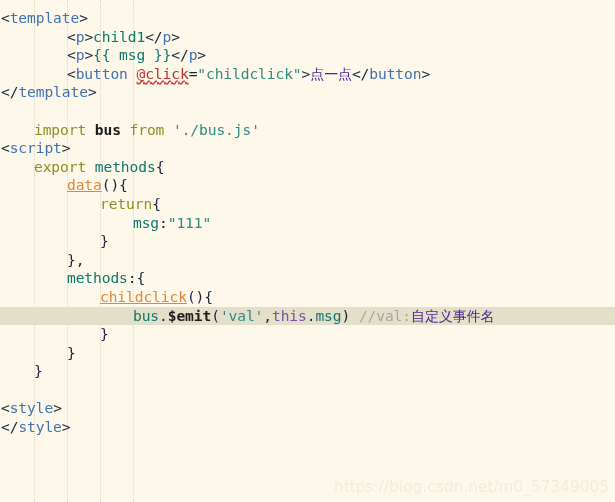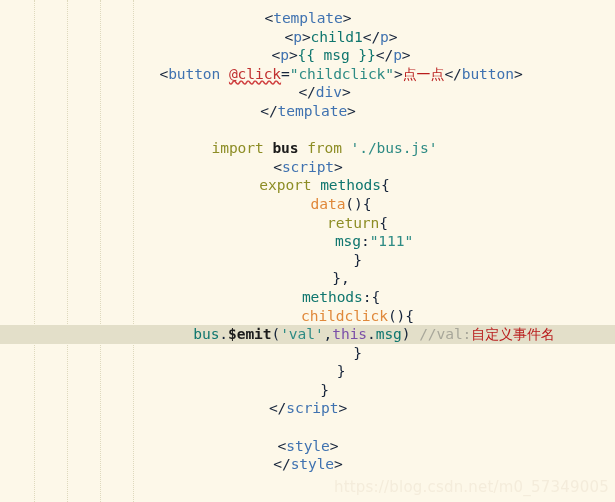--- a/index.html
+++ b/index.html
@@ -22,21 +22,20 @@
     box-sizing: border-box;
   }
   .code-area {
     position: absolute;
     left: 0;
     top: 0;
     width: 615px;
     height: 426px;
     padding-top: 9px;
     box-sizing: border-box;
-    text-align: center;
   }
   .line {
     position: relative;
     height: 18.6px;
     line-height: 18.6px;
     font-size: 14.6px;
     white-space: pre;
     padding-left: 1px;
     letter-spacing: -0.1px;
   }
@@ -60,24 +59,24 @@
   }
 
   
   .punc      { color: #16243a; }
   .tag       { color: #3f72b0; }
   .attr      { color: #c03030; text-decoration: underline wavy #d04040; text-decoration-skip-ink: none; }
   .str       { color: #2e8b84; }
   .kw        { color: #8d8d25; }
   .ident     { color: #1c1c1c; font-weight: bold; }
   .plain     { color: #0f766e; }
-  .fn        { color: #e0883a; }
+  .fn        { color: #e0883a; text-decoration: underline; }
   .this      { color: #7b4fa8; }
   .comment   { color: #a8a79a; }
-  .cjk       { color: #b91c1c; font-family: "DejaVu Sans", "Liberation Sans", sans-serif; font-size: 14px; }
+  .cjk       { color: #4c1d95; font-family: "DejaVu Sans", "Liberation Sans", sans-serif; font-size: 14px; }
 
   .watermark {
     position: absolute;
     right: 6px;
     bottom: 6px;
     font-family: "DejaVu Sans", "Liberation Sans", sans-serif;
     font-size: 15px;
     color: #f4ecdb;
     letter-spacing: 0.2px;
     user-select: none;
@@ -93,38 +92,36 @@
       <div class="guide" style="left: 67px; height: 502px;"></div>
       <div class="guide" style="left: 100px; height: 502px;"></div>
       <div class="guide" style="left: 133px; height: 502px;"></div>
     </div>
 
   <div class="code-area">
       <div class="line"><span style="display: inline-block; width: 0px;"></span><span class="punc">&lt;</span><span class="tag">template</span><span class="punc">&gt;</span></div>
       <div class="line"><span style="display: inline-block; width: 66px;"></span><span class="punc">&lt;</span><span class="tag">p</span><span class="punc">&gt;</span><span class="plain">child1</span><span class="punc">&lt;/</span><span class="tag">p</span><span class="punc">&gt;</span></div>
       <div class="line"><span style="display: inline-block; width: 66px;"></span><span class="punc">&lt;</span><span class="tag">p</span><span class="punc">&gt;</span><span class="plain">{{ msg }}</span><span class="punc">&lt;/</span><span class="tag">p</span><span class="punc">&gt;</span></div>
       <div class="line"><span style="display: inline-block; width: 66px;"></span><span class="punc">&lt;</span><span class="tag">button</span><span class="plain"> </span><span class="attr">@click</span><span class="punc">=</span><span class="str">"childclick"</span><span class="punc">&gt;</span><span class="cjk">点一点</span><span class="punc">&lt;/</span><span class="tag">button</span><span class="punc">&gt;</span></div>
-      <div class="line"><span style="display: inline-block; width: 33px;"></span><span class="punc">&lt;/</span><span class="tag">div</span><span class="punc">&gt;</span></div>
       <div class="line"><span style="display: inline-block; width: 0px;"></span><span class="punc">&lt;/</span><span class="tag">template</span><span class="punc">&gt;</span></div>
       <div class="line">&nbsp;</div>
       <div class="line"><span style="display: inline-block; width: 33px;"></span><span class="kw">import</span><span class="plain"> </span><span class="ident">bus</span><span class="plain"> </span><span class="kw">from</span><span class="plain"> </span><span class="str">'./bus.js'</span></div>
       <div class="line"><span style="display: inline-block; width: 0px;"></span><span class="punc">&lt;</span><span class="tag">script</span><span class="punc">&gt;</span></div>
       <div class="line"><span style="display: inline-block; width: 33px;"></span><span class="kw">export</span><span class="plain"> </span><span class="plain">methods</span><span class="punc">{</span></div>
       <div class="line"><span style="display: inline-block; width: 66px;"></span><span class="fn">data</span><span class="punc">(){</span></div>
       <div class="line"><span style="display: inline-block; width: 99px;"></span><span class="kw">return</span><span class="punc">{</span></div>
       <div class="line"><span style="display: inline-block; width: 132px;"></span><span class="plain">msg</span><span class="punc">:</span><span class="str">"111"</span></div>
       <div class="line"><span style="display: inline-block; width: 99px;"></span><span class="punc">}</span></div>
       <div class="line"><span style="display: inline-block; width: 66px;"></span><span class="punc">},</span></div>
       <div class="line"><span style="display: inline-block; width: 66px;"></span><span class="plain">methods</span><span class="punc">:{</span></div>
       <div class="line"><span style="display: inline-block; width: 99px;"></span><span class="fn">childclick</span><span class="punc">(){</span></div>
       <div class="line highlight"><span style="display: inline-block; width: 132px;"></span><span class="plain">bus</span><span class="punc">.</span><span class="ident">$emit</span><span class="punc">(</span><span class="str">'val'</span><span class="punc">,</span><span class="this">this</span><span class="punc">.</span><span class="plain">msg</span><span class="punc">)</span><span class="plain"> </span><span class="comment">//val:</span><span class="comment cjk">自定义事件名</span></div>
       <div class="line"><span style="display: inline-block; width: 99px;"></span><span class="punc">}</span></div>
       <div class="line"><span style="display: inline-block; width: 66px;"></span><span class="punc">}</span></div>
       <div class="line"><span style="display: inline-block; width: 33px;"></span><span class="punc">}</span></div>
-      <div class="line"><span style="display: inline-block; width: 0px;"></span><span class="punc">&lt;/</span><span class="tag">script</span><span class="punc">&gt;</span></div>
       <div class="line">&nbsp;</div>
       <div class="line"><span style="display: inline-block; width: 0px;"></span><span class="punc">&lt;</span><span class="tag">style</span><span class="punc">&gt;</span></div>
       <div class="line"><span style="display: inline-block; width: 0px;"></span><span class="punc">&lt;/</span><span class="tag">style</span><span class="punc">&gt;</span></div>
     </div>
 
   <div class="watermark">https://blog.csdn.net/m0_57349005</div>
 
 </div>
 
 </body></html>

